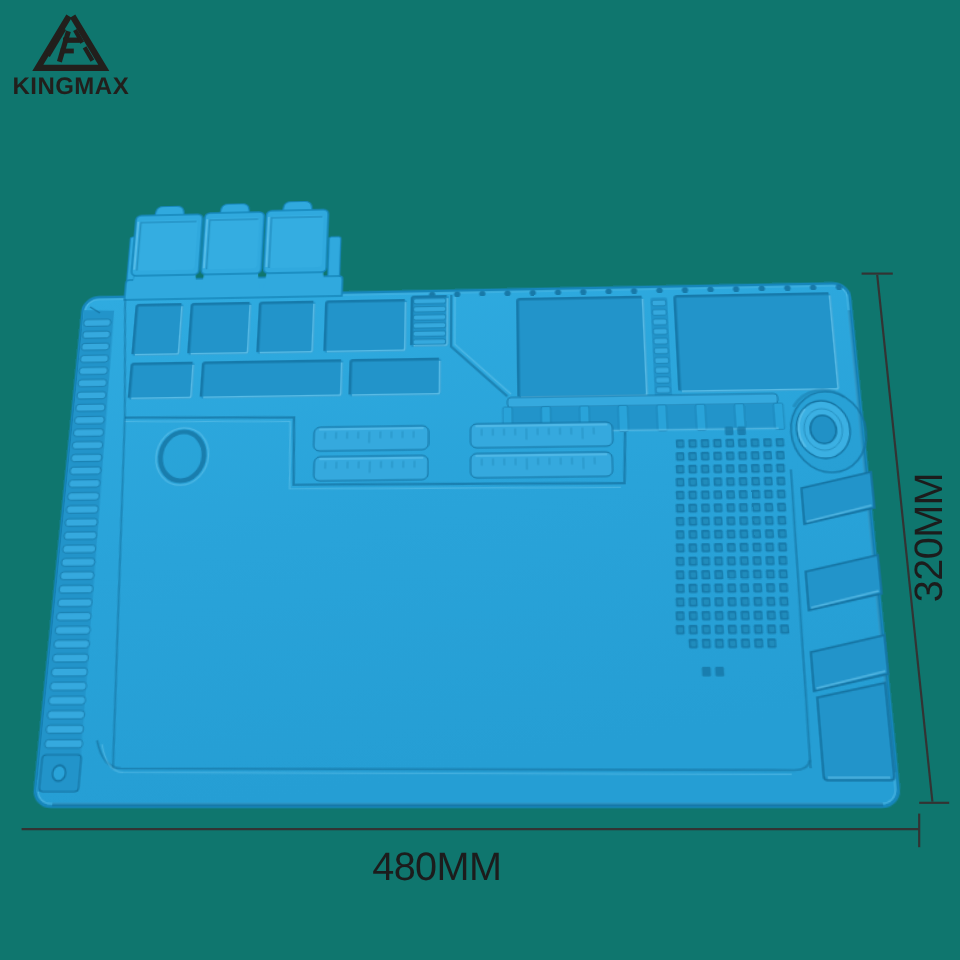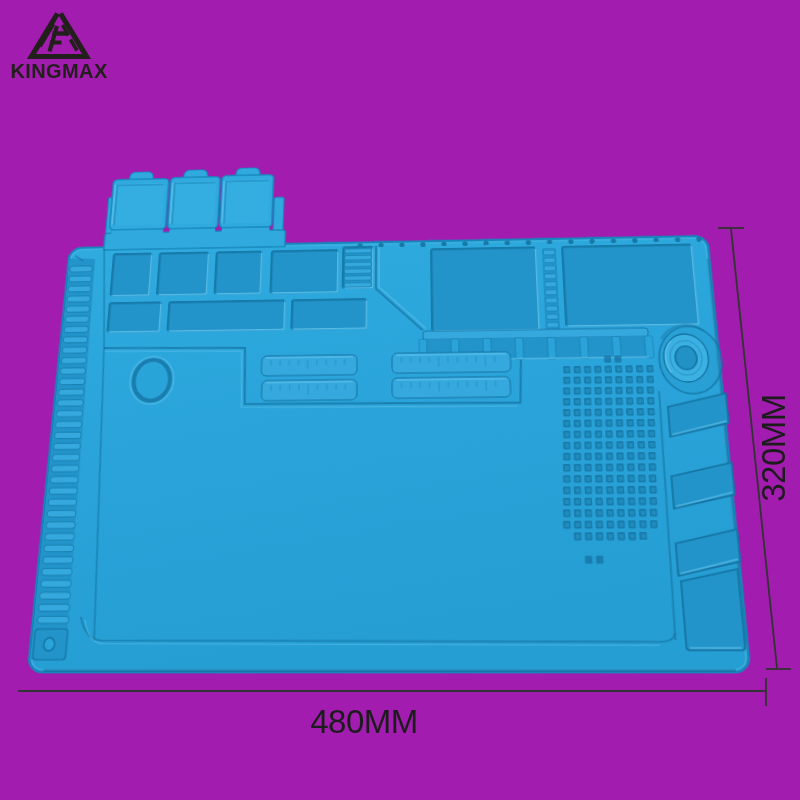--- a/index.html
+++ b/index.html
@@ -1,15 +1,15 @@
 <!DOCTYPE html>
 <html><head><meta charset="utf-8">
 <style>
 html,body{margin:0;padding:0;background:#fff;}
-.stage{position:relative;width:800px;height:800px;background:#a21caf;overflow:hidden;font-family:"Liberation Sans",sans-serif;}
+.stage{position:relative;width:800px;height:800px;background:#0f766e;overflow:hidden;font-family:"Liberation Sans",sans-serif;}
 svg{overflow:visible;display:block;}
 .mat3d{position:absolute;left:0;top:0;width:640px;height:430px;transform-origin:0 0;transform:matrix3d(0.964908,-0.028899,0,-0.00004300,-0.105234,0.804623,0,-0.00026998,0,0,1,0,70.0000,248.0000,0,1);}
 .ann{position:absolute;left:0;top:0;}
 </style></head>
 <body>
 <div class="stage">
 
 <svg class="ann" width="130" height="100" viewBox="0 0 130 100" style="left:0;top:0">
 
   <g fill="none" stroke="#221f1c" stroke-linejoin="miter" stroke-linecap="butt">

